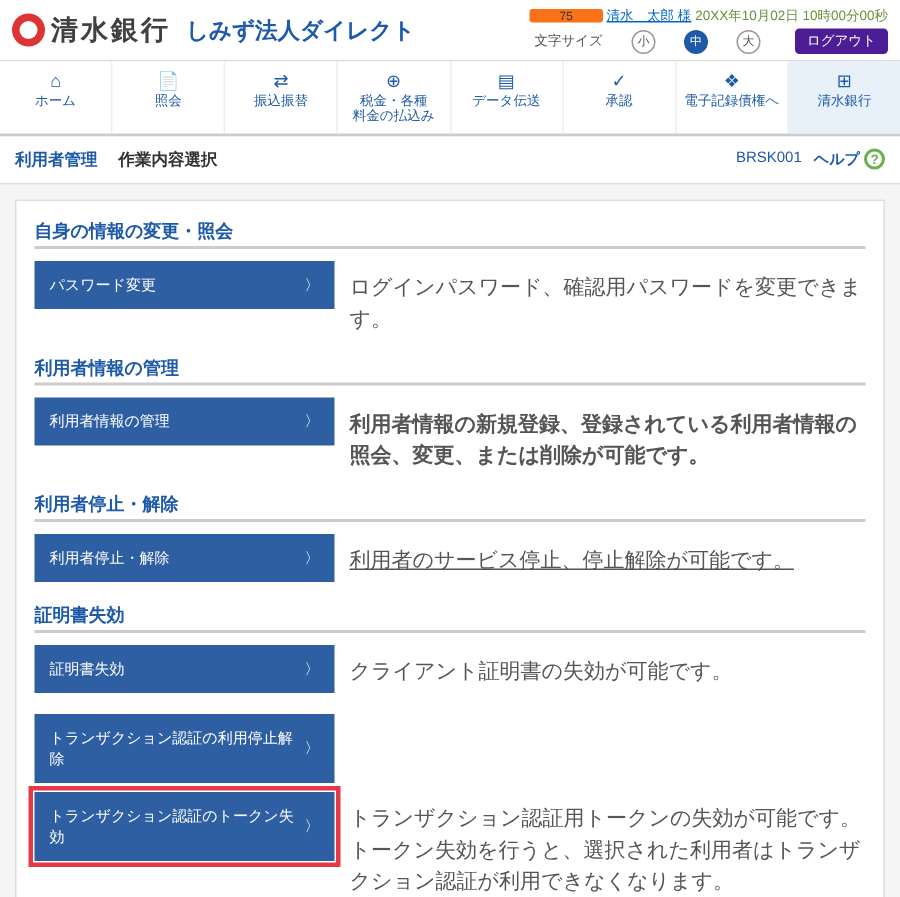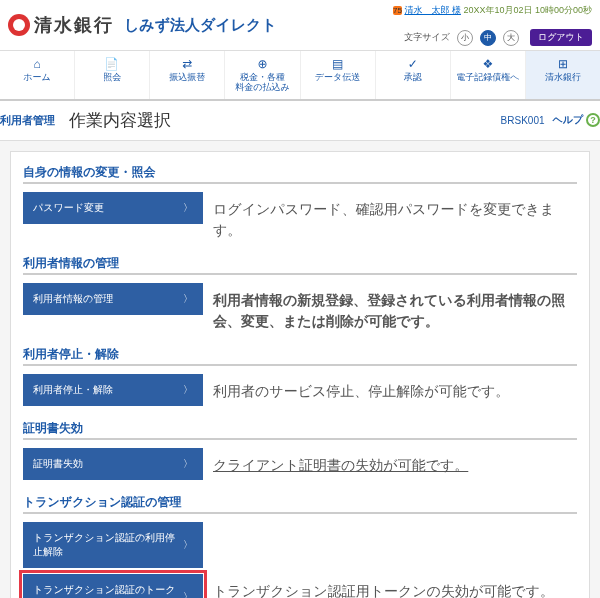--- a/index.html
+++ b/index.html
@@ -5,45 +5,45 @@
 *{margin:0;padding:0;box-sizing:border-box;font-family:"Hiragino Kaku Gothic Pro","Meiryo",sans-serif}
 body{background:#f5f5f5;width:600px;height:598px;overflow:hidden;font-size:10px}
 .header{background:#fff;padding:4px 8px;display:flex;align-items:center;justify-content:space-between;border-bottom:1px solid #ddd}
 .logo-area{display:flex;align-items:center;gap:4px}
 .logo-icon{width:22px;height:22px;background:#d33;border-radius:50%;position:relative;display:flex;align-items:center;justify-content:center}
 .logo-icon::before{content:"";width:12px;height:12px;background:#fff;border-radius:50%}
 .bank-name{font-size:18px;font-weight:bold;color:#404040;letter-spacing:2px}
 .sub-title{font-size:15px;color:#1e5aa8;margin-left:6px;font-weight:bold}
 .user-info{text-align:right;font-size:9px;color:#555}
 .user-info a{color:#0066cc;}
-.font-size-row{display:flex;align-items:center;gap:7px;margin-top:12px;justify-content:flex-end}
+.font-size-row{display:flex;align-items:center;gap:19px;margin-top:2px;justify-content:flex-end}
 .font-btn{border:1px solid #999;border-radius:50%;width:16px;height:16px;display:inline-flex;align-items:center;justify-content:center;font-size:8px;cursor:pointer;background:#fff}
 .font-btn.active{background:#1e5aa8;color:#fff;border-color:#1e5aa8}
 .logout-btn{background:#4c1d95;color:#fff;padding:2px 8px;border-radius:3px;font-size:9px;cursor:pointer;border:none;margin-left:4px}
 .nav{display:flex;background:#fff;border-bottom:2px solid #ccc}
 .nav-item{flex:1;text-align:center;padding:6px 2px;cursor:pointer;color:#1e5aa8;font-size:9px;border-right:1px solid #eee;position:relative}
 .nav-item:last-child{border-right:none}
 .nav-item.active{background:#e8f0fa}
 .nav-icon{height:14px;display:flex;align-items:center;justify-content:center;margin-bottom:2px;font-size:12px}
-.breadcrumb{background:#fff;padding:8px 0;display:flex;align-items:center;justify-content:space-between;border-bottom:1px solid #ddd}
+.breadcrumb{background:#fff;padding:8px 10px;display:flex;align-items:flex-start;justify-content:space-between;border-bottom:1px solid #ddd}
 .breadcrumb-left{display:flex;align-items:center;gap:14px}
 .bc-link{color:#1e5aa8;font-size:11px;font-weight:bold}
-.bc-current{color:#333;font-size:17px;font-weight:normal}
+.bc-current{color:#333;font-size:11px;font-weight:bold}
 .bc-right{display:flex;align-items:center;gap:8px;font-size:10px;color:#666}
 .help{color:#1e5aa8;font-weight:bold}
 .help-icon{display:inline-flex;width:14px;height:14px;border:2px solid #6ab04c;border-radius:50%;color:#6ab04c;align-items:center;justify-content:center;font-size:9px;font-weight:bold}
 .content{background:#fff;margin:10px;padding:12px;border:1px solid #ddd}
 .section{margin-bottom:14px}
 .section-title{color:#1e5aa8;font-size:12px;font-weight:bold;padding-bottom:1px;border-bottom:2px solid #ccc;margin-bottom:8px}
 .item-row{display:flex;align-items:flex-start;gap:10px;margin-bottom:6px}
-.item-btn{background:#2e5fa3;color:#fff;padding:9px 10px;width:180px;flex-shrink:0;display:flex;justify-content:space-between;align-items:center;cursor:pointer;font-size:10px}
+.item-btn{background:#2e5fa3;color:#fff;padding:9px 10px;width:200px;flex-shrink:0;display:flex;justify-content:space-between;align-items:center;cursor:pointer;font-size:10px}
 .item-btn.highlighted{outline:3px solid #e63946;outline-offset:1px}
 .chevron{font-size:10px}
 .item-desc{font-size:14px;color:#555;padding-top:7px;line-height:1.5;flex:1}
-.uid-badge{background:#f97316;color:#333;padding:0 0;font-size:8px;border-radius:2px}
+.uid-badge{background:#f97316;color:#333;padding:0 20px;font-size:8px;border-radius:2px}
 </style>
 </head>
 <body>
 
 <div class="header">
   <div class="logo-area">
     <div class="logo-icon"></div>
     <span class="bank-name">清水銀行</span>
     <span class="sub-title">しみず法人ダイレクト</span>
   </div>
@@ -131,35 +131,34 @@
         <div class="item-desc" style="white-space: pre-line; font-weight: bold;">利用者情報の新規登録、登録されている利用者情報の照会、変更、または削除が可能です。</div>
       </div>
     </div>
     <div class="section">
       <div class="section-title">利用者停止・解除</div>
       <div class="item-row">
         <div class="item-btn">
           <span>利用者停止・解除</span>
           <span class="chevron">〉</span>
         </div>
-        <div class="item-desc" style="white-space: pre-line;">利用者のサービス停止、停止解除が可能です。</div>
+        <div class="item-desc" style="white-space: pre-line; text-decoration: underline;">利用者のサービス停止、停止解除が可能です。</div>
       </div>
     </div>
     <div class="section">
       <div class="section-title">証明書失効</div>
       <div class="item-row">
         <div class="item-btn">
           <span>証明書失効</span>
           <span class="chevron">〉</span>
         </div>
-        <div class="item-desc" style="white-space: pre-line; text-decoration: underline;">クライアント証明書の失効が可能です。</div>
+        <div class="item-desc" style="white-space: pre-line;">クライアント証明書の失効が可能です。</div>
       </div>
     </div>
     <div class="section">
-      <div class="section-title">トランザクション認証の管理</div>
       <div class="item-row">
         <div class="item-btn">
           <span>トランザクション認証の利用停止解除</span>
           <span class="chevron">〉</span>
         </div>
       </div>
       <div class="item-row">
         <div class="item-btn highlighted">
           <span>トランザクション認証のトークン失効</span>
           <span class="chevron">〉</span>

